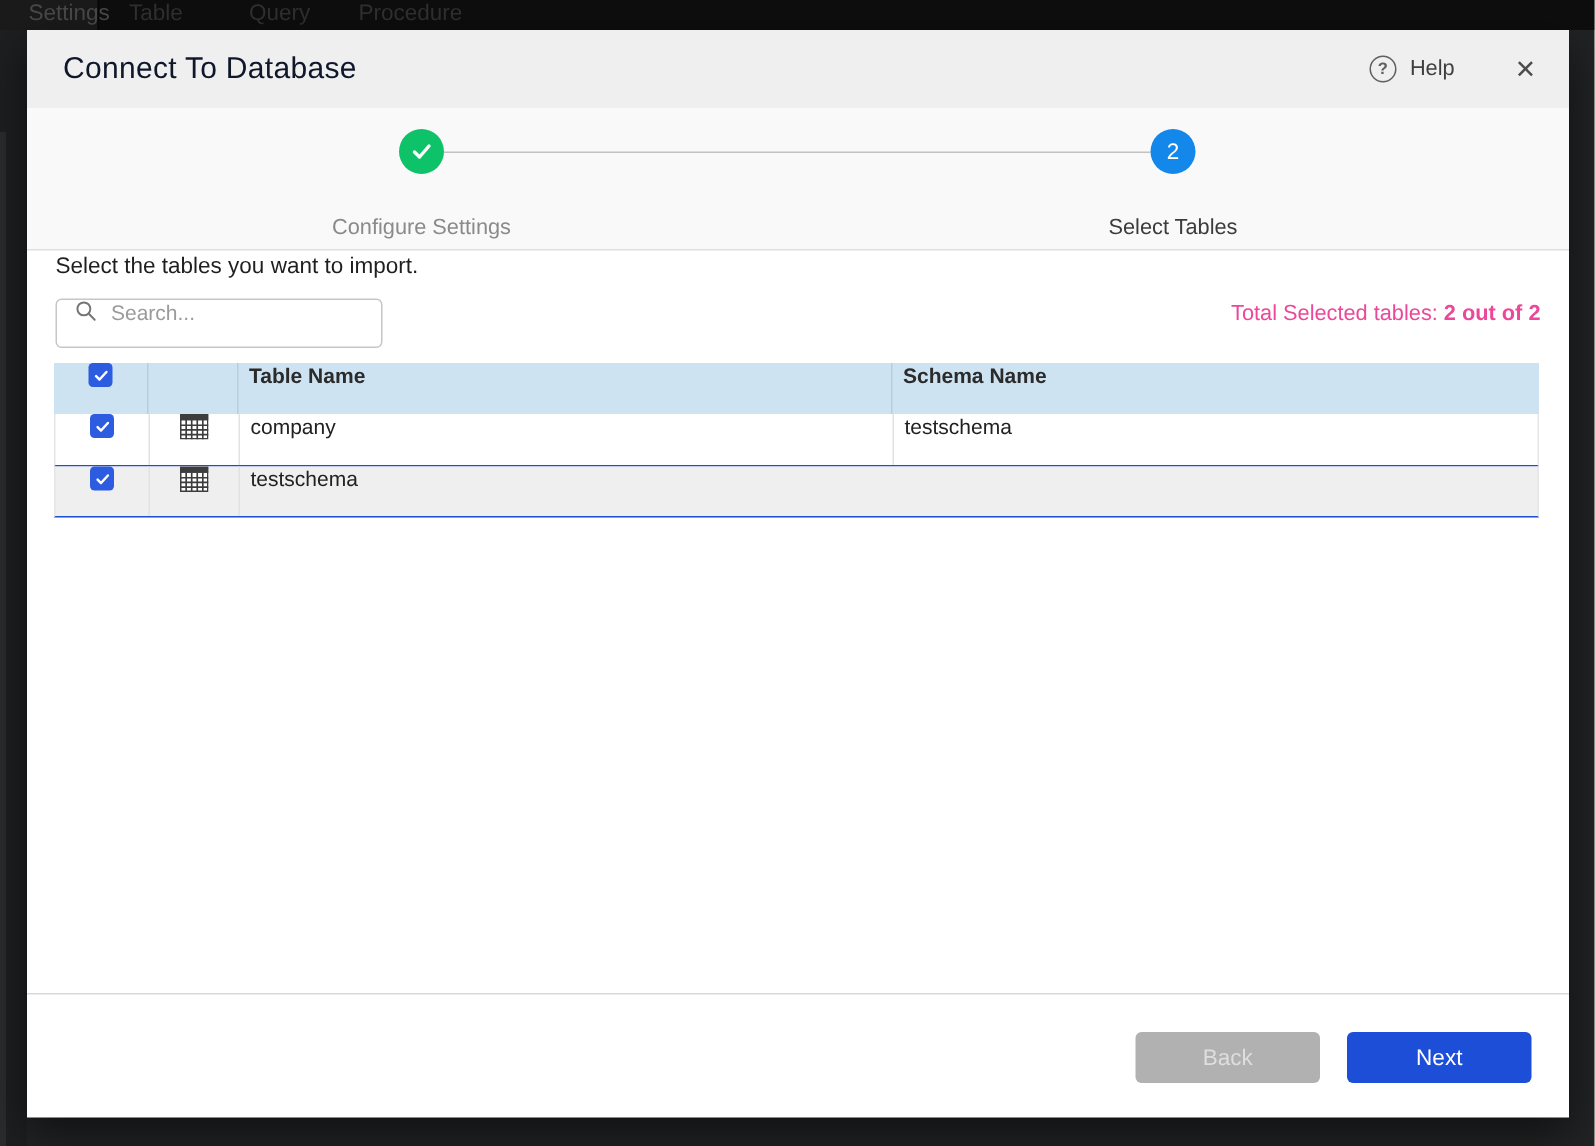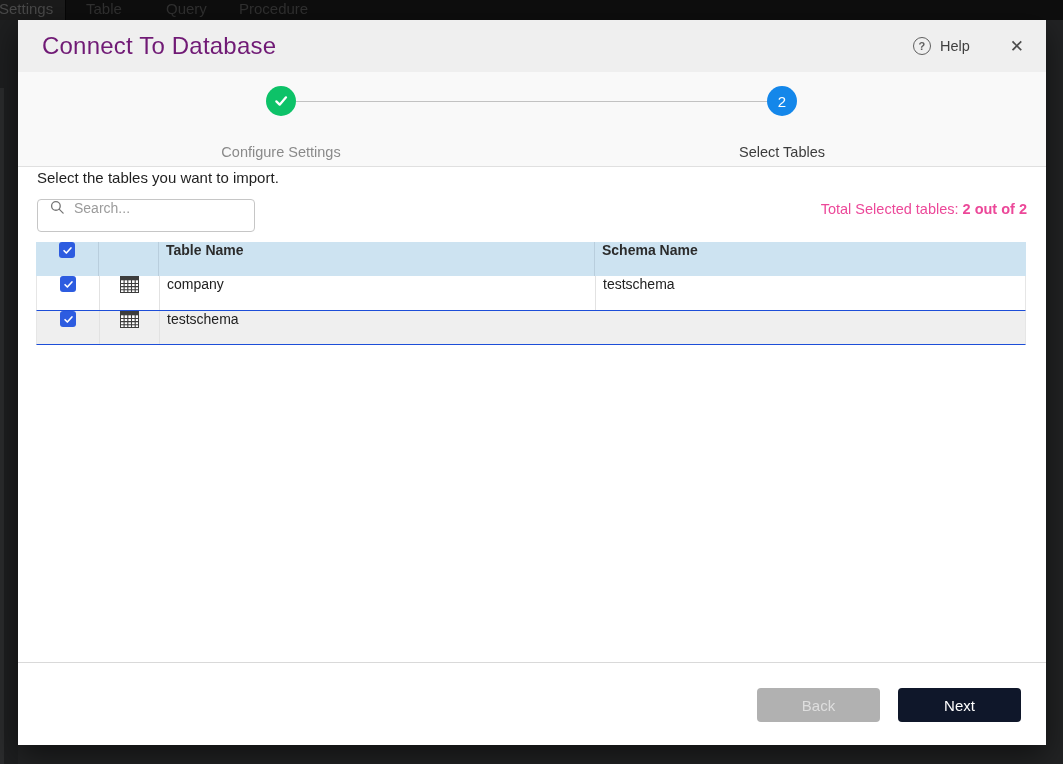--- a/index.html
+++ b/index.html
@@ -8,36 +8,36 @@
     position:relative; overflow:hidden;
     background:#222324;
     font-family:"Liberation Sans", sans-serif;
     -webkit-font-smoothing:antialiased;
   }
 
   
   .bg-tabbar { position:absolute; left:0; top:0; width:1063px; height:20px; background:#0e0e0e; }
   .bg-tab-active-seg { position:absolute; left:0; top:0; width:66px; height:20px; background:#1b1b1b; border-right:1px solid #060606; }
   .bg-tab { position:absolute; top:0; height:20px; line-height:18px; font-size:15px; color:#313131; white-space:nowrap; }
-  .bg-tab.active { color:#4a4a4a; }
+  .bg-tab.active { color:#4a4a4a;padding-left:20px; }
   .bg-left-strip { position:absolute; left:0; top:20px; width:18px; height:744px; background:#1e1f20; }
   .bg-left-edge { position:absolute; left:0; top:88px; width:4px; height:676px; background:#2b2c2d; }
 
   
   .modal {
     position:absolute; left:18px; top:20px; width:1028px; height:725px;
     background:#ffffff; box-shadow:0 10px 30px rgba(0,0,0,0.55);
   }
 
   
   .modal-header {
     height:52px; background:#efefef;
     display:flex; align-items:center; padding:0 22px 0 24px;
   }
-  .modal-title { font-size:24px; font-weight:500; color:#701a75; letter-spacing:0.2px; }
+  .modal-title { font-size:20px; font-weight:500; color:#0f172a; letter-spacing:0.2px; }
   .header-spacer { flex:1; }
   .help-btn { display:flex; align-items:center; gap:9px; margin-right:40px; cursor:pointer; }
   .help-icon {
     width:18px; height:18px; border:1.5px solid #5f5f5f; border-radius:50%;
     display:flex; align-items:center; justify-content:center;
     font-size:11px; font-weight:bold; color:#5f5f5f;
   }
   .help-label { font-size:14.5px; color:#3f3f3f; }
   .close-btn { font-size:17px; color:#4c4c4c; cursor:pointer; line-height:1; }
 
@@ -94,21 +94,21 @@
     display:flex; align-items:center; justify-content:center; cursor:pointer;
   }
 
   
   .footer-divider { position:absolute; left:0; top:642px; width:1028px; height:1px; background:#d9d9d9; }
   .btn {
     position:absolute; top:668px; width:123px; height:34px; border:none; border-radius:4px;
     font-size:15px; font-family:"Liberation Sans", sans-serif; cursor:pointer;
   }
   .btn-back { left:739px; background:#b1b1b1; color:#dedede; }
-  .btn-next { left:880px; background:#0f172a; color:#ffffff; }
+  .btn-next { left:880px; background:#1d4ed8; color:#ffffff; }
 </style>
 </head>
 <body>
 
 <div class="bg-tabbar">
   <div class="bg-tab-active-seg"></div>
   <span class="bg-tab active" style="left:-1px">Settings</span>
   <span class="bg-tab" style="left:86px">Table</span>
   <span class="bg-tab" style="left:166px">Query</span>
   <span class="bg-tab" style="left:239px">Procedure</span>

